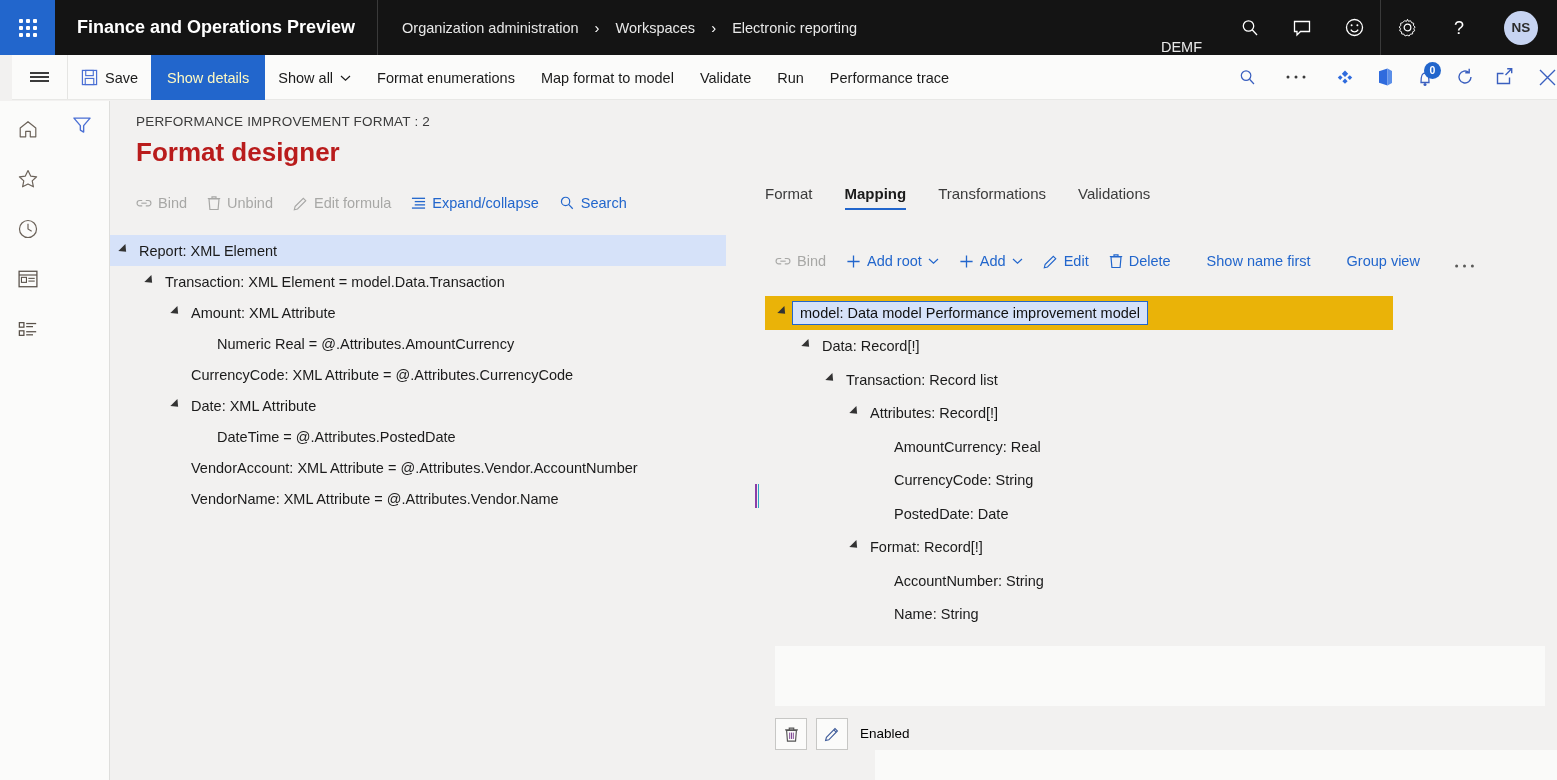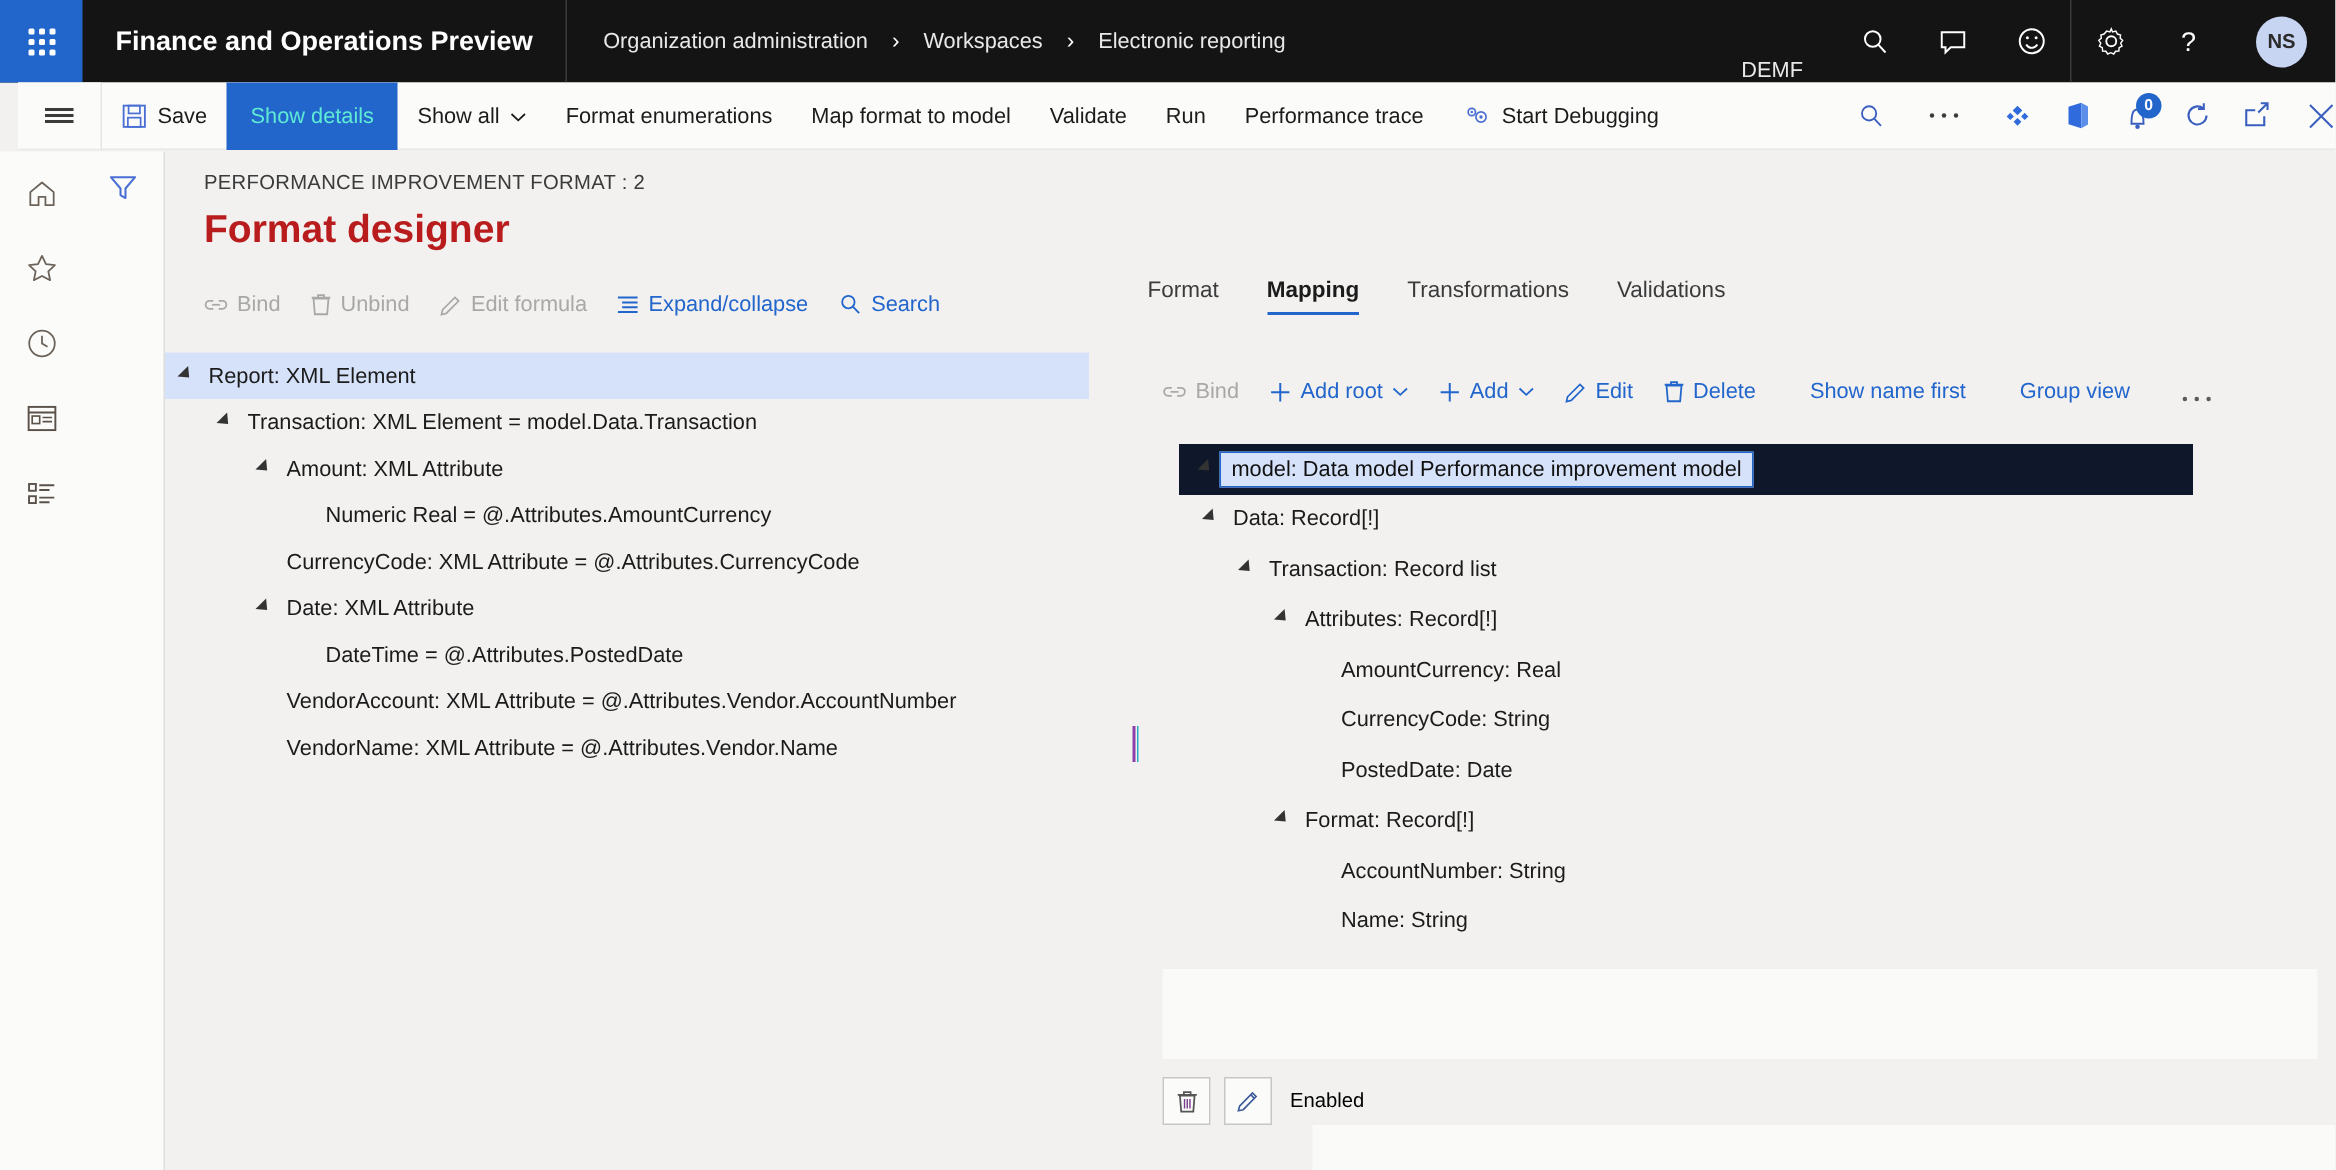--- a/index.html
+++ b/index.html
@@ -55,21 +55,21 @@
     width:55px; flex:0 0 55px; display:flex; align-items:center; justify-content:center;
     cursor:pointer; background:#fbfbfa;
   }
   .hamburger span{ display:block; width:19px; height:1.6px; background:#3b3b3b; margin:2.2px 0; }
   .ap-sep{ width:1px; background:#e5e5e3; margin:0; }
   .ap-btn{
     display:flex; align-items:center; gap:7px; padding:0 13px; font-size:14.5px;
     color:#1b1b1b; cursor:pointer; white-space:nowrap; background:transparent;
     border:none; font-family:inherit; height:45px;
   }
-  .ap-btn.selected{ background:#2266cc; color:#5eead4; padding:0 16px; }
+  .ap-btn.selected{ background:#2266cc; color:#fef9c3; padding:0 16px; }
   .ap-right{ margin-left:auto; display:flex; align-items:center; }
   .ap-icon{
     width:40px; height:45px; display:flex; align-items:center; justify-content:center;
     cursor:pointer; position:relative;
   }
   .badge{
     position:absolute; top:7px; right:4px; min-width:17px; height:17px;
     border-radius:50%; background:#2266cc; color:#fff; font-size:10.5px;
     display:flex; align-items:center; justify-content:center; font-weight:600;
   }
@@ -151,21 +151,21 @@
     content:''; position:absolute; left:16px; right:16px; bottom:0;
     height:2.5px; background:#2266cc;
   }
   .tab.active:first-child::after{ left:0; }
 
   .rtree{ position:absolute; left:0; top:195px; width:792px; }
   .rrow{
     display:flex; align-items:center; height:33.5px; font-size:14.5px; color:#1b1b1b;
     white-space:nowrap; cursor:pointer;
   }
-  .rrow.sel{ background:#0f172a; width:676px;margin-left:21px; }
+  .rrow.sel{ background:#eab308; width:628px; }
   .editbox{
     border:1.5px solid #2266cc; background:#d6e2f9; padding:3px 7px;
     font-size:14.5px; color:#111; margin-left:2px;
   }
 
   .whitebox{
     position:absolute; left:10px; top:545px; width:770px; height:60px;
     background:#fafaf9;
   }
   .bottombar{
@@ -294,31 +294,20 @@
       <span>Map format to model</span>
     </button>
     <button class="ap-btn">
       <span>Validate</span>
     </button>
     <button class="ap-btn">
       <span>Run</span>
     </button>
     <button class="ap-btn">
       <span>Performance trace</span>
-    </button>
-    <button class="ap-btn">
-      <span>
-        <svg width="19" height="17" viewBox="0 0 20 18">
-            <circle cx="6.5" cy="6" r="2.6" fill="none" stroke="#4a6fd4" stroke-width="1.2"></circle>
-            <circle cx="6.5" cy="6" r="0.9" fill="#4a6fd4"></circle>
-            <circle cx="13" cy="9.5" r="3.6" fill="none" stroke="#4a6fd4" stroke-width="1.2"></circle>
-            <circle cx="13" cy="9.5" r="1.2" fill="#4a6fd4"></circle>
-          </svg>
-      </span>
-      <span>Start Debugging</span>
     </button>
 
     <div class="ap-right">
       <div class="ap-icon">
         <svg width="19" height="19" viewBox="0 0 20 20">
             <circle cx="8.5" cy="8" r="5" fill="none" stroke="#3a5fbf" stroke-width="1.3"></circle>
             <line x1="12.2" y1="11.8" x2="16.8" y2="16.8" stroke="#3a5fbf" stroke-width="1.3"></line>
           </svg>
       </div>
       <div class="ap-icon" style="width:58px">

